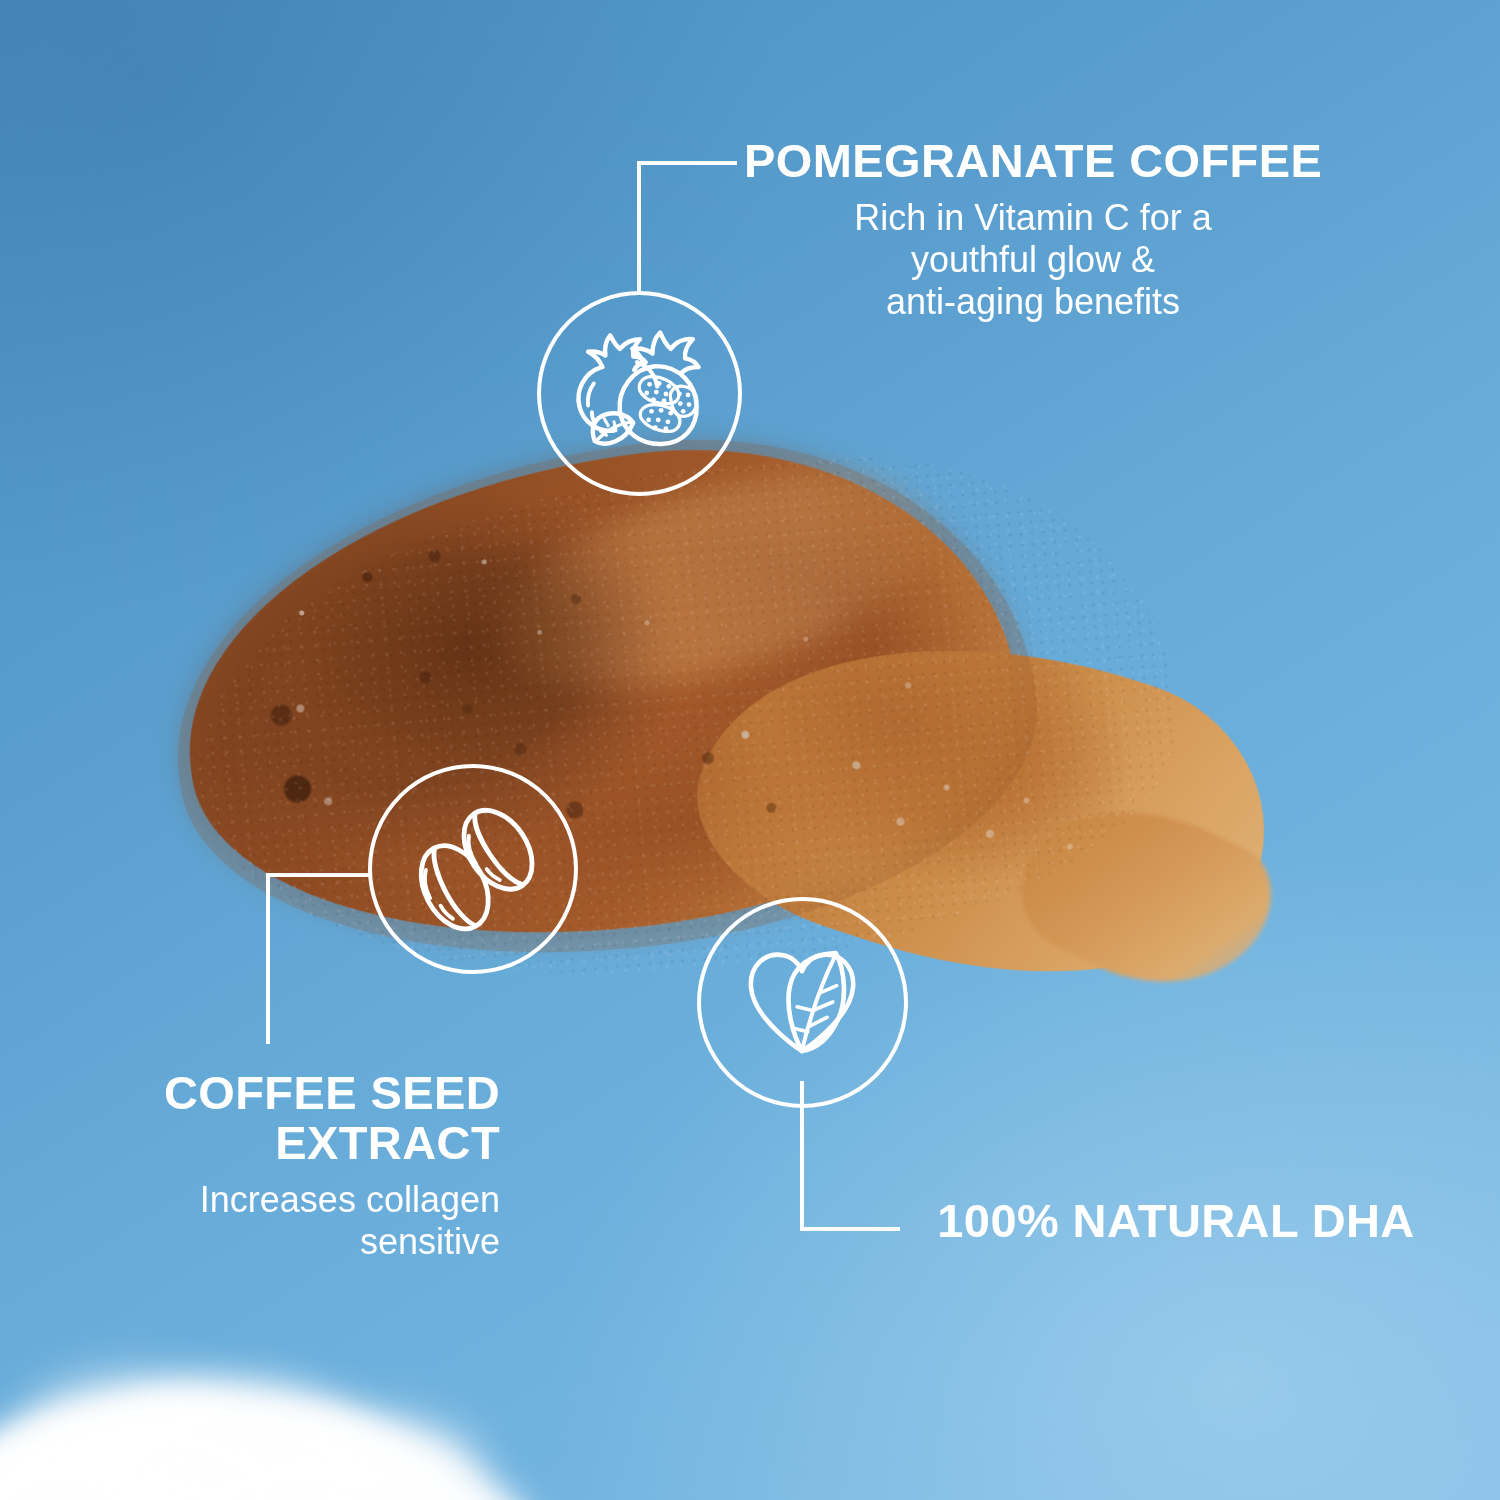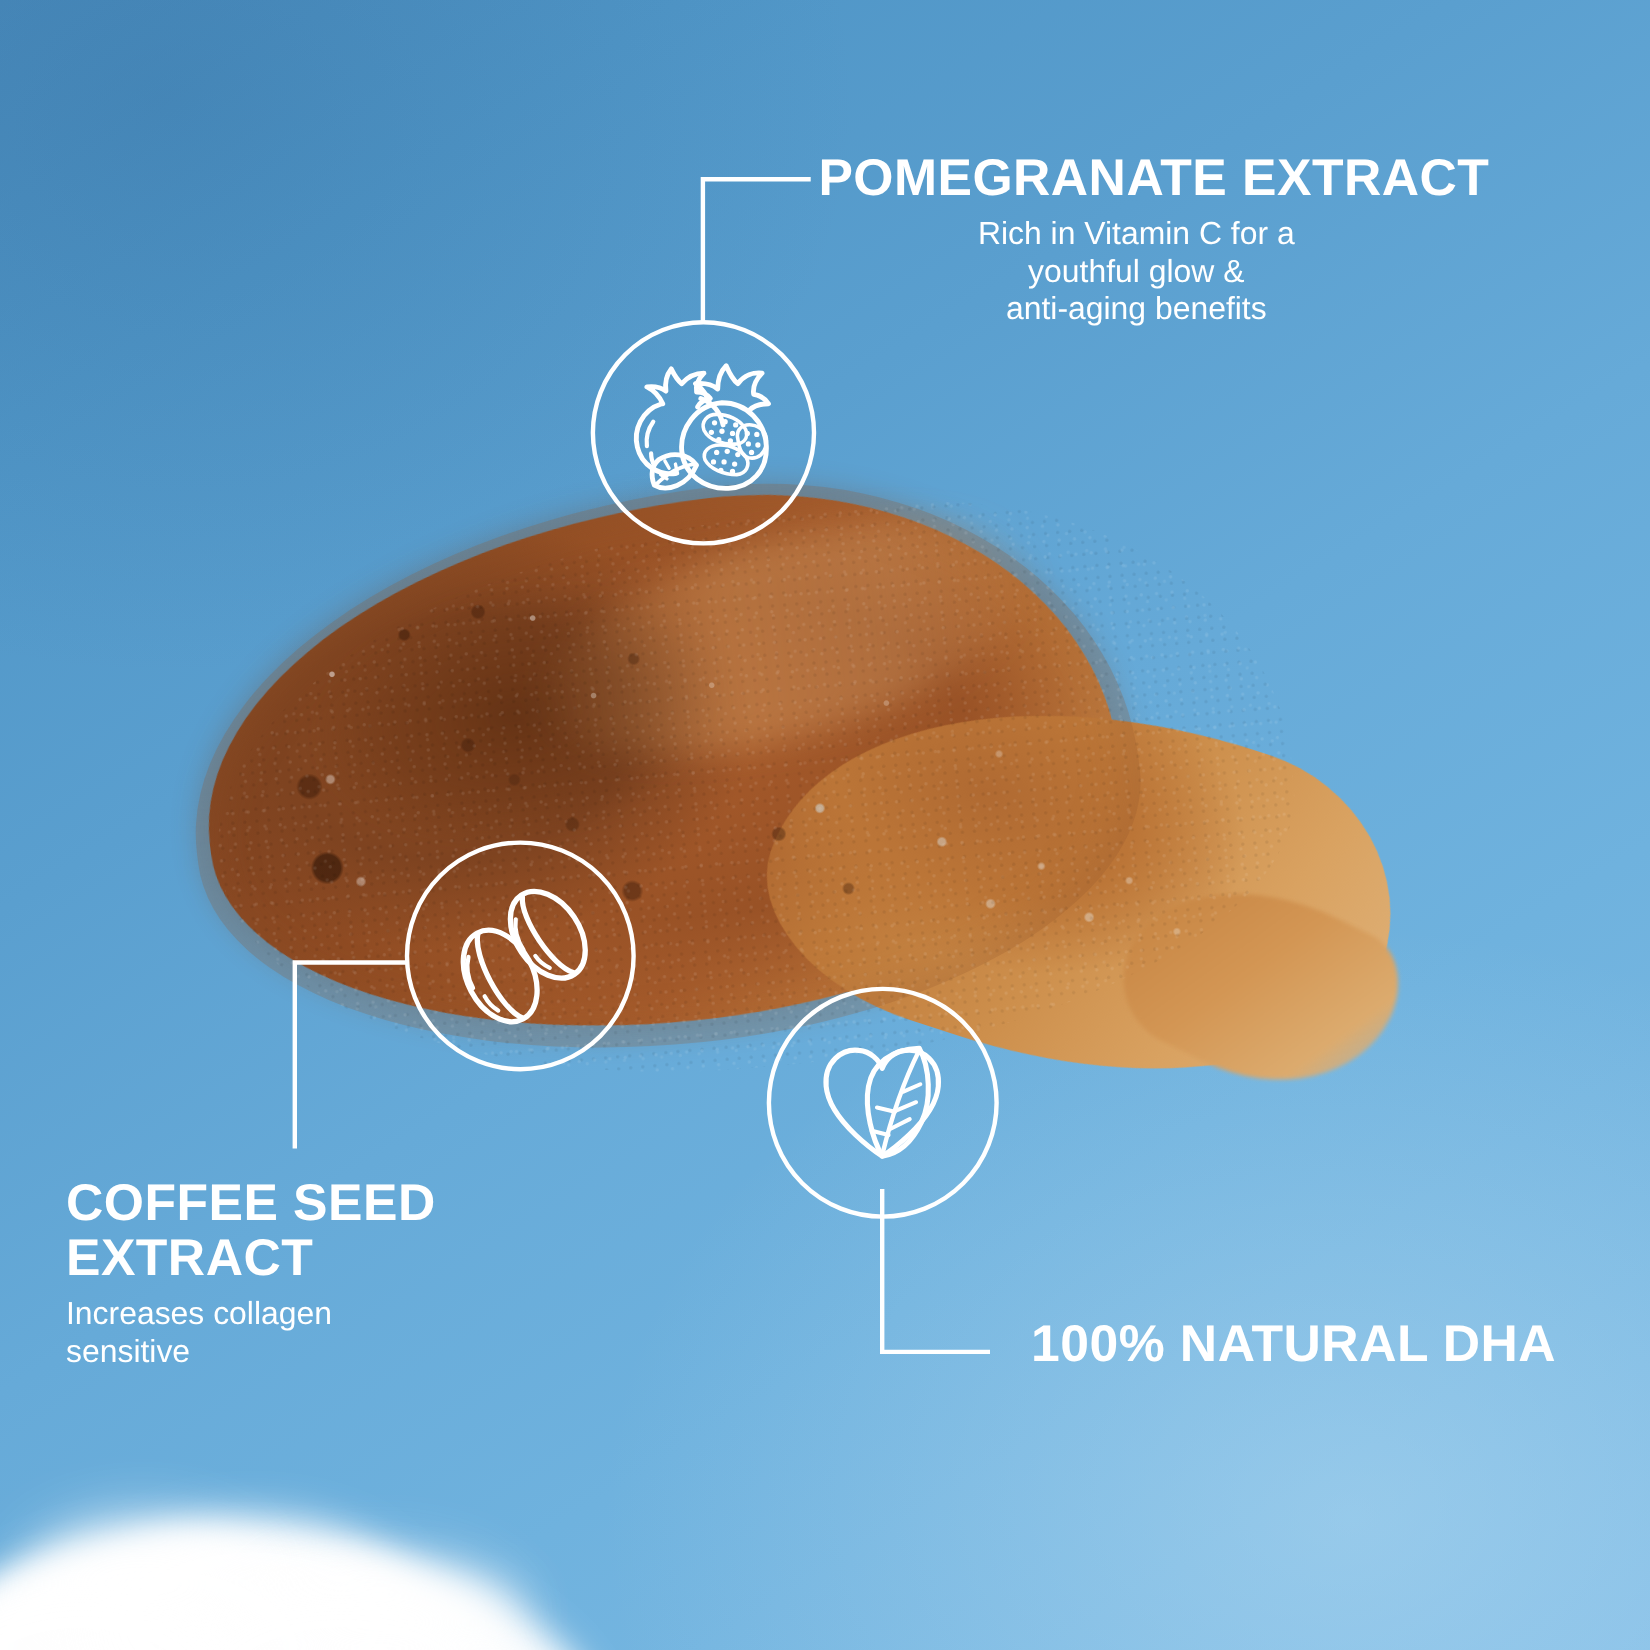--- a/index.html
+++ b/index.html
@@ -214,32 +214,32 @@
   .callout-text { position: absolute; color: #ffffff; }
   .callout-title {
     font-size: 47px;
     font-weight: bold;
     letter-spacing: .4px;
     line-height: 1.06;
     margin: 0 0 11px 0;
     white-space: pre-line;
   }
   .callout-desc {
-    font-size: 29px;
+    font-size: 36px;
     font-weight: 400;
     line-height: 1.17;
     margin: 0;
     white-space: pre-line;
   }
 
   
   #block-pomegranate { left: 744px; top: 136px; width: 690px; text-align: left; }
   #block-pomegranate .callout-desc { text-align: center; padding-right: 112px; }
 
-  #block-coffee { left: 60px; top: 1068px; width: 440px; text-align: left; }
+  #block-coffee { left: 60px; top: 1068px; width: 440px; text-align: right; }
 
   #block-dha { left: 906px; top: 1196px; width: 540px; text-align: center; }
   #block-dha .callout-title { text-align: center; }
 </style>
 </head>
 <body>
 
 <div id="stage">
 
   <div class="sky"></div>
@@ -390,21 +390,21 @@
           <path d="M118 113 L137 105"></path>
           <path d="M125 95 L141 88"></path>
           <path d="M111 136 L95 132"></path>
           <path d="M117 114 L100 110"></path>
         </g>
       </g>
     </svg>
   </div>
 
   <div class="callout-text" id="block-pomegranate">
-    <h2 class="callout-title">POMEGRANATE EXTRACT</h2>
+    <h2 class="callout-title">POMEGRANATE COFFEE</h2>
     <p class="callout-desc">Rich in Vitamin C for a
 youthful glow &amp;
 anti-aging benefits</p>
   </div>
 
   <div class="callout-text" id="block-coffee">
     <h2 class="callout-title">COFFEE SEED
 EXTRACT</h2>
     <p class="callout-desc">Increases collagen
 sensitive</p>

